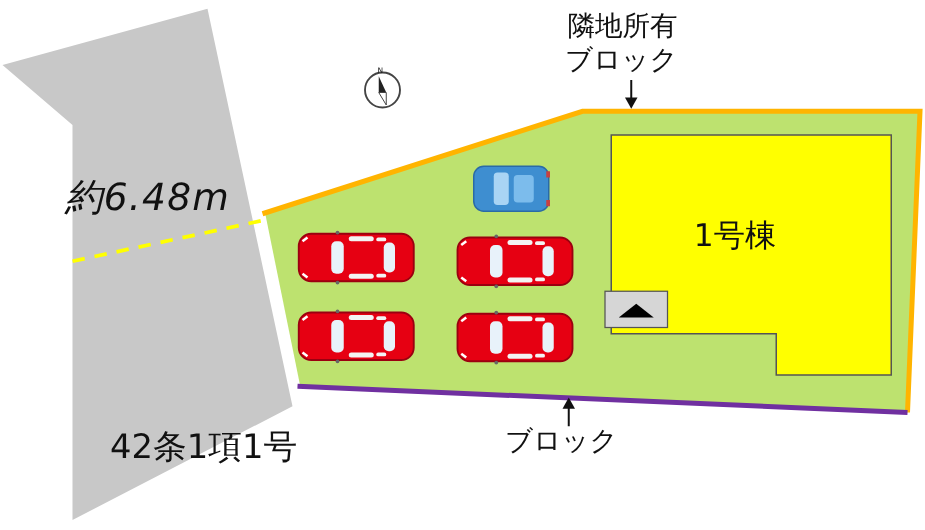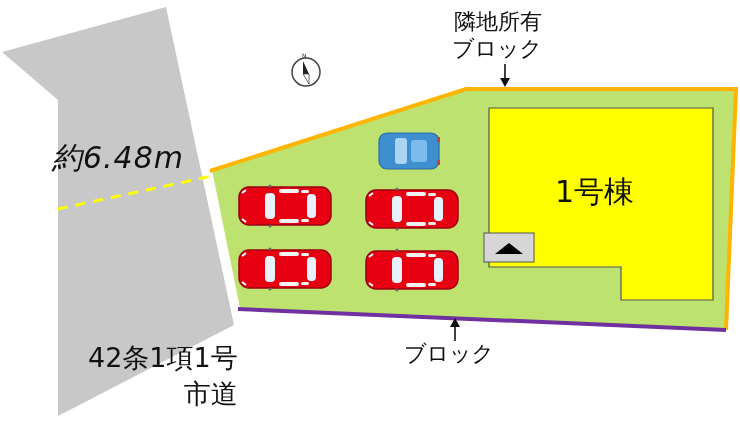--- a/index.html
+++ b/index.html
@@ -4,21 +4,21 @@
 <style>
   html, body { margin:0; padding:0; background:#ffffff; }
   body { width:740px; height:424px; position:relative; overflow:hidden;
          font-family:"DejaVu Sans","Liberation Sans",sans-serif; }
   #stage { position:absolute; left:0; top:0; width:740px; height:424px; }
   .lbl { position:absolute; color:#111; text-align:right; white-space:nowrap; }
   .road-width { left:52px; top:138px; font-size:30px; letter-spacing:1px;font-style:italic; }
   .road-name { left:88px; top:340px; font-size:27px; line-height:36px; }
   .nb-label { left:452px; top:8px; font-size:22px; line-height:27px; }
   .eb-label { left:404px; top:340px; font-size:22px; line-height:27px; }
-  .bldg-label { left:555px; top:172px; font-size:30px; }
+  .bldg-label { left:555px; top:172px; font-size:25px; }
 </style>
 </head>
 <body>
 
 <div id="stage">
 <svg width="740" height="424" viewBox="0 0 740 424" xmlns="http://www.w3.org/2000/svg">
   <defs>
     <g id="red-car">
       <rect x="0" y="0" width="92" height="38" rx="10" fill="#e60012" stroke="#9b0010" stroke-width="1.5"></rect>
       <rect x="26" y="6" width="10" height="26" rx="4" fill="#e8f2fa"></rect>
@@ -74,21 +74,20 @@
   </g>
   <g>
     <line x1="455" y1="325" x2="455" y2="341" stroke="#111" stroke-width="1.6"></line>
     <polygon points="450,327 460,327 455,318" fill="#111"></polygon>
   </g>
 </svg>
 
 <div class="lbl road-width">約6.48m</div>
 <div class="lbl road-name">
   <div>42条1項1号</div>
-  <div>市道</div>
 </div>
 <div class="lbl nb-label">
   <div>隣地所有</div>
   <div>ブロック</div>
 </div>
 <div class="lbl eb-label">
   <div>ブロック</div>
 </div>
 <div class="lbl bldg-label">1号棟</div>
 </div>

